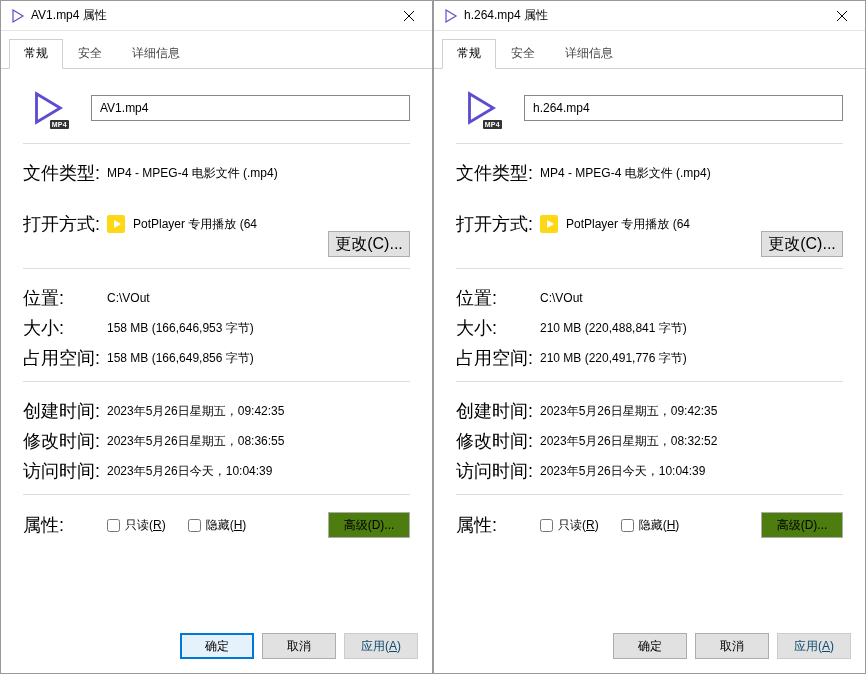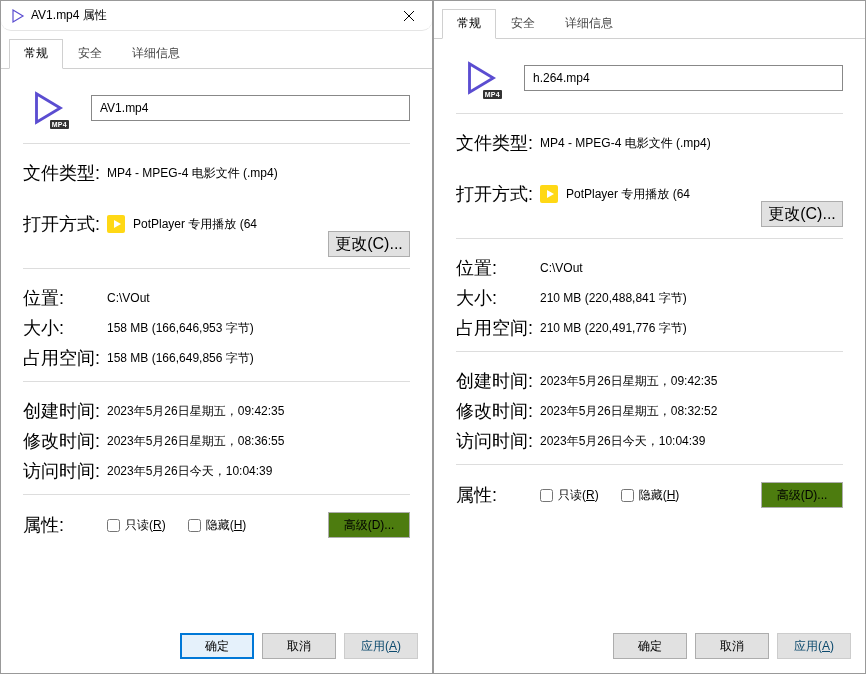--- a/index.html
+++ b/index.html
@@ -1,18 +1,18 @@
 <!DOCTYPE html>
 <html><head>
 <meta charset="utf-8">
 <style>
 * { margin:0; padding:0; box-sizing:border-box; font-family:"Microsoft YaHei","Segoe UI",sans-serif; font-size:12px; }
 body { background:#f0f0f0; width:866px; height:674px; display:flex; }
 .dialog { width:433px; height:674px; background:#fff; border:1px solid #999; display:flex; flex-direction:column; }
-.titlebar { height:30px; display:flex; align-items:center; padding:0 0 0 8px; border-bottom:1px solid #e5e5e5;border-radius:10px; }
+.titlebar { height:30px; display:flex; align-items:center; padding:0 0 0 8px; border-bottom:1px solid #e5e5e5; }
 .titlebar-icon { width:16px; height:16px; margin-right:6px; position:relative; }
 .titlebar-icon svg { width:16px; height:16px; }
 .titlebar-text { flex:1; font-size:12px; color:#000; }
 .titlebar-close { width:46px; height:30px; display:flex; align-items:center; justify-content:center; color:#000; cursor:pointer; }
 .titlebar-close svg { width:10px; height:10px; }
 .tabs { display:flex; padding:8px 8px 0 8px; border-bottom:1px solid #d0d0d0; gap:0; }
 .tab { padding:5px 14px; font-size:12px; cursor:pointer; border:1px solid transparent; position:relative; color:#444; }
 .tab.active { border:1px solid #d0d0d0; border-bottom:1px solid #fff; background:#fff; margin-bottom:-1px; color:#000; }
 .content { flex:1; padding:18px 22px 10px 22px; }
 .file-header { display:flex; align-items:center; margin-bottom:14px; }
@@ -122,20 +122,32 @@
         <button class="btn-adv">高级(D)...</button>
       </div>
     </div>
     <div class="footer">
       <button class="footer-btn primary">确定</button>
       <button class="footer-btn">取消</button>
       <button class="footer-btn" disabled="">应用(<span class="underline">A</span>)</button>
     </div>
   </div>
 <div class="dialog">
+    <div class="titlebar">
+      <span class="titlebar-icon"><svg viewBox="0 0 24 24" fill="none" stroke="#5b4dd1" stroke-width="1.8">
+          <polygon points="6,3 21,12 6,21" fill="none"></polygon>
+        </svg></span>
+      <span class="titlebar-text">h.264.mp4 属性</span>
+      <div class="titlebar-close">
+        <svg viewBox="0 0 10 10" stroke="currentColor" stroke-width="1">
+          <line x1="0" y1="0" x2="10" y2="10"></line>
+          <line x1="10" y1="0" x2="0" y2="10"></line>
+        </svg>
+      </div>
+    </div>
     <div class="tabs">
       <div class="tab active">常规</div>
       <div class="tab">安全</div>
       <div class="tab">详细信息</div>
     </div>
     <div class="content">
       <div class="file-header">
         <div class="file-icon">
           <svg viewBox="0 0 24 24" fill="none" stroke="#5b4dd1" stroke-width="1.8">
             <polygon points="6,3 21,12 6,21" fill="none"></polygon>

